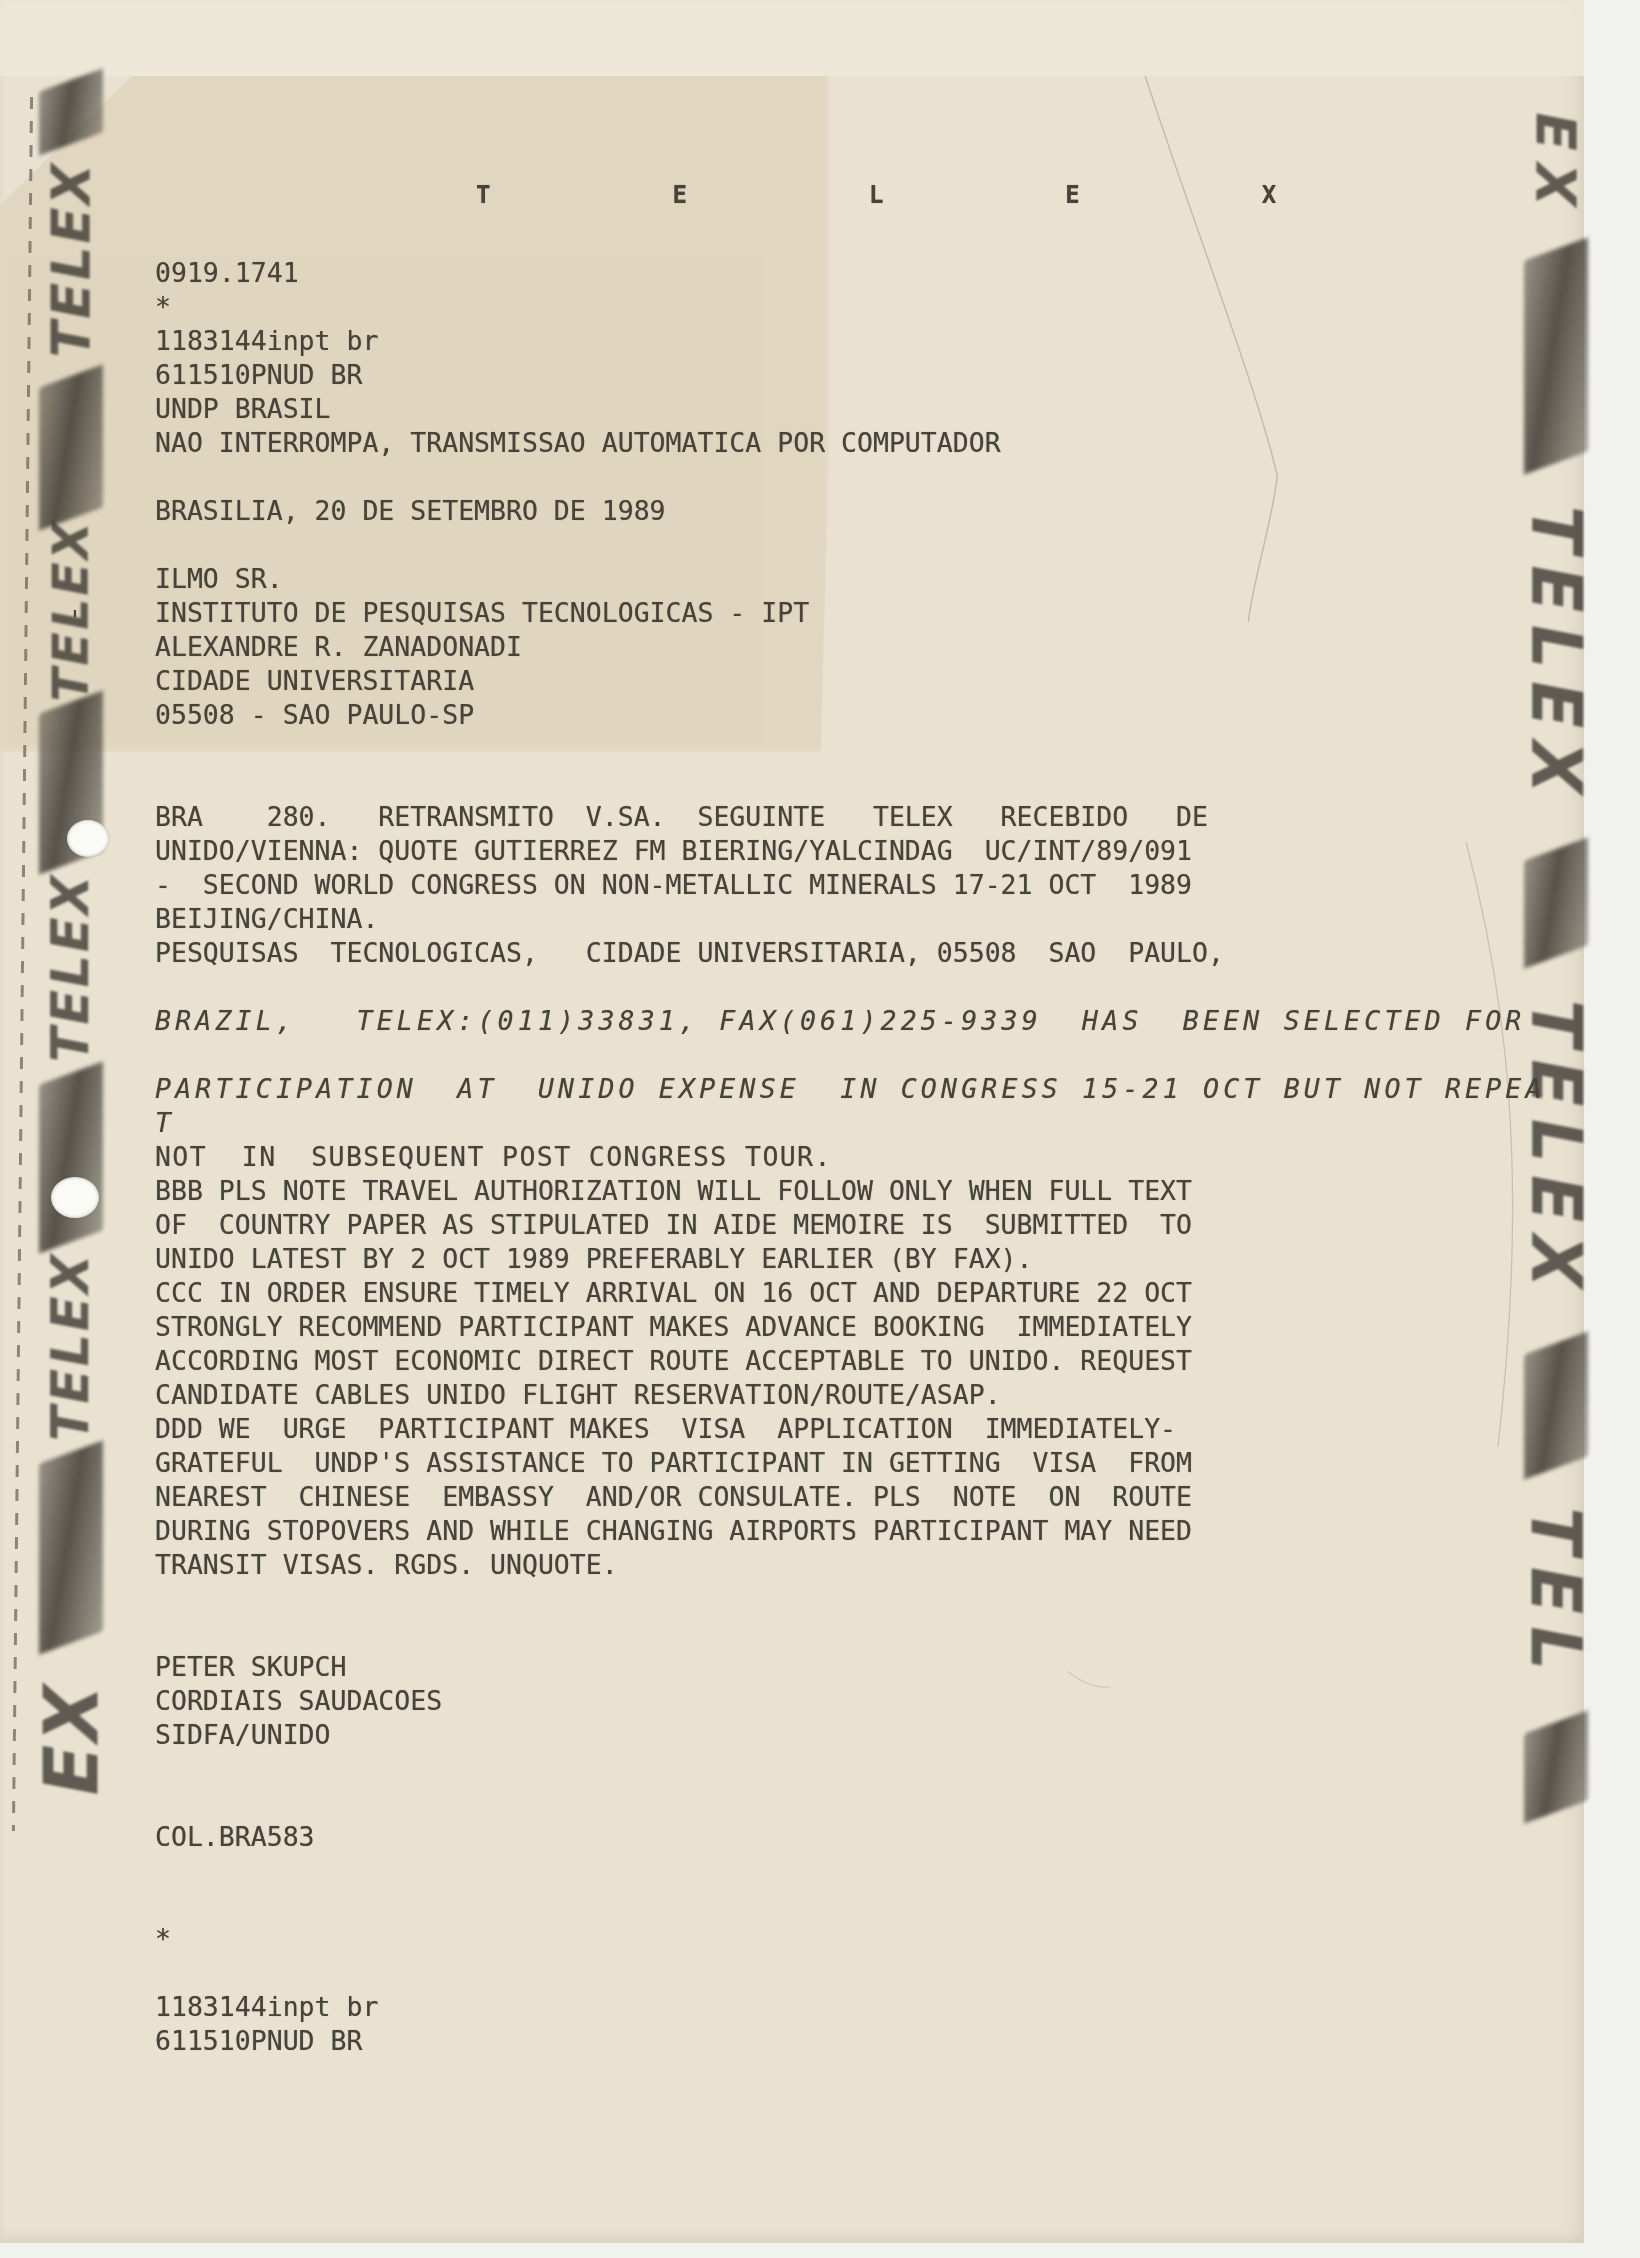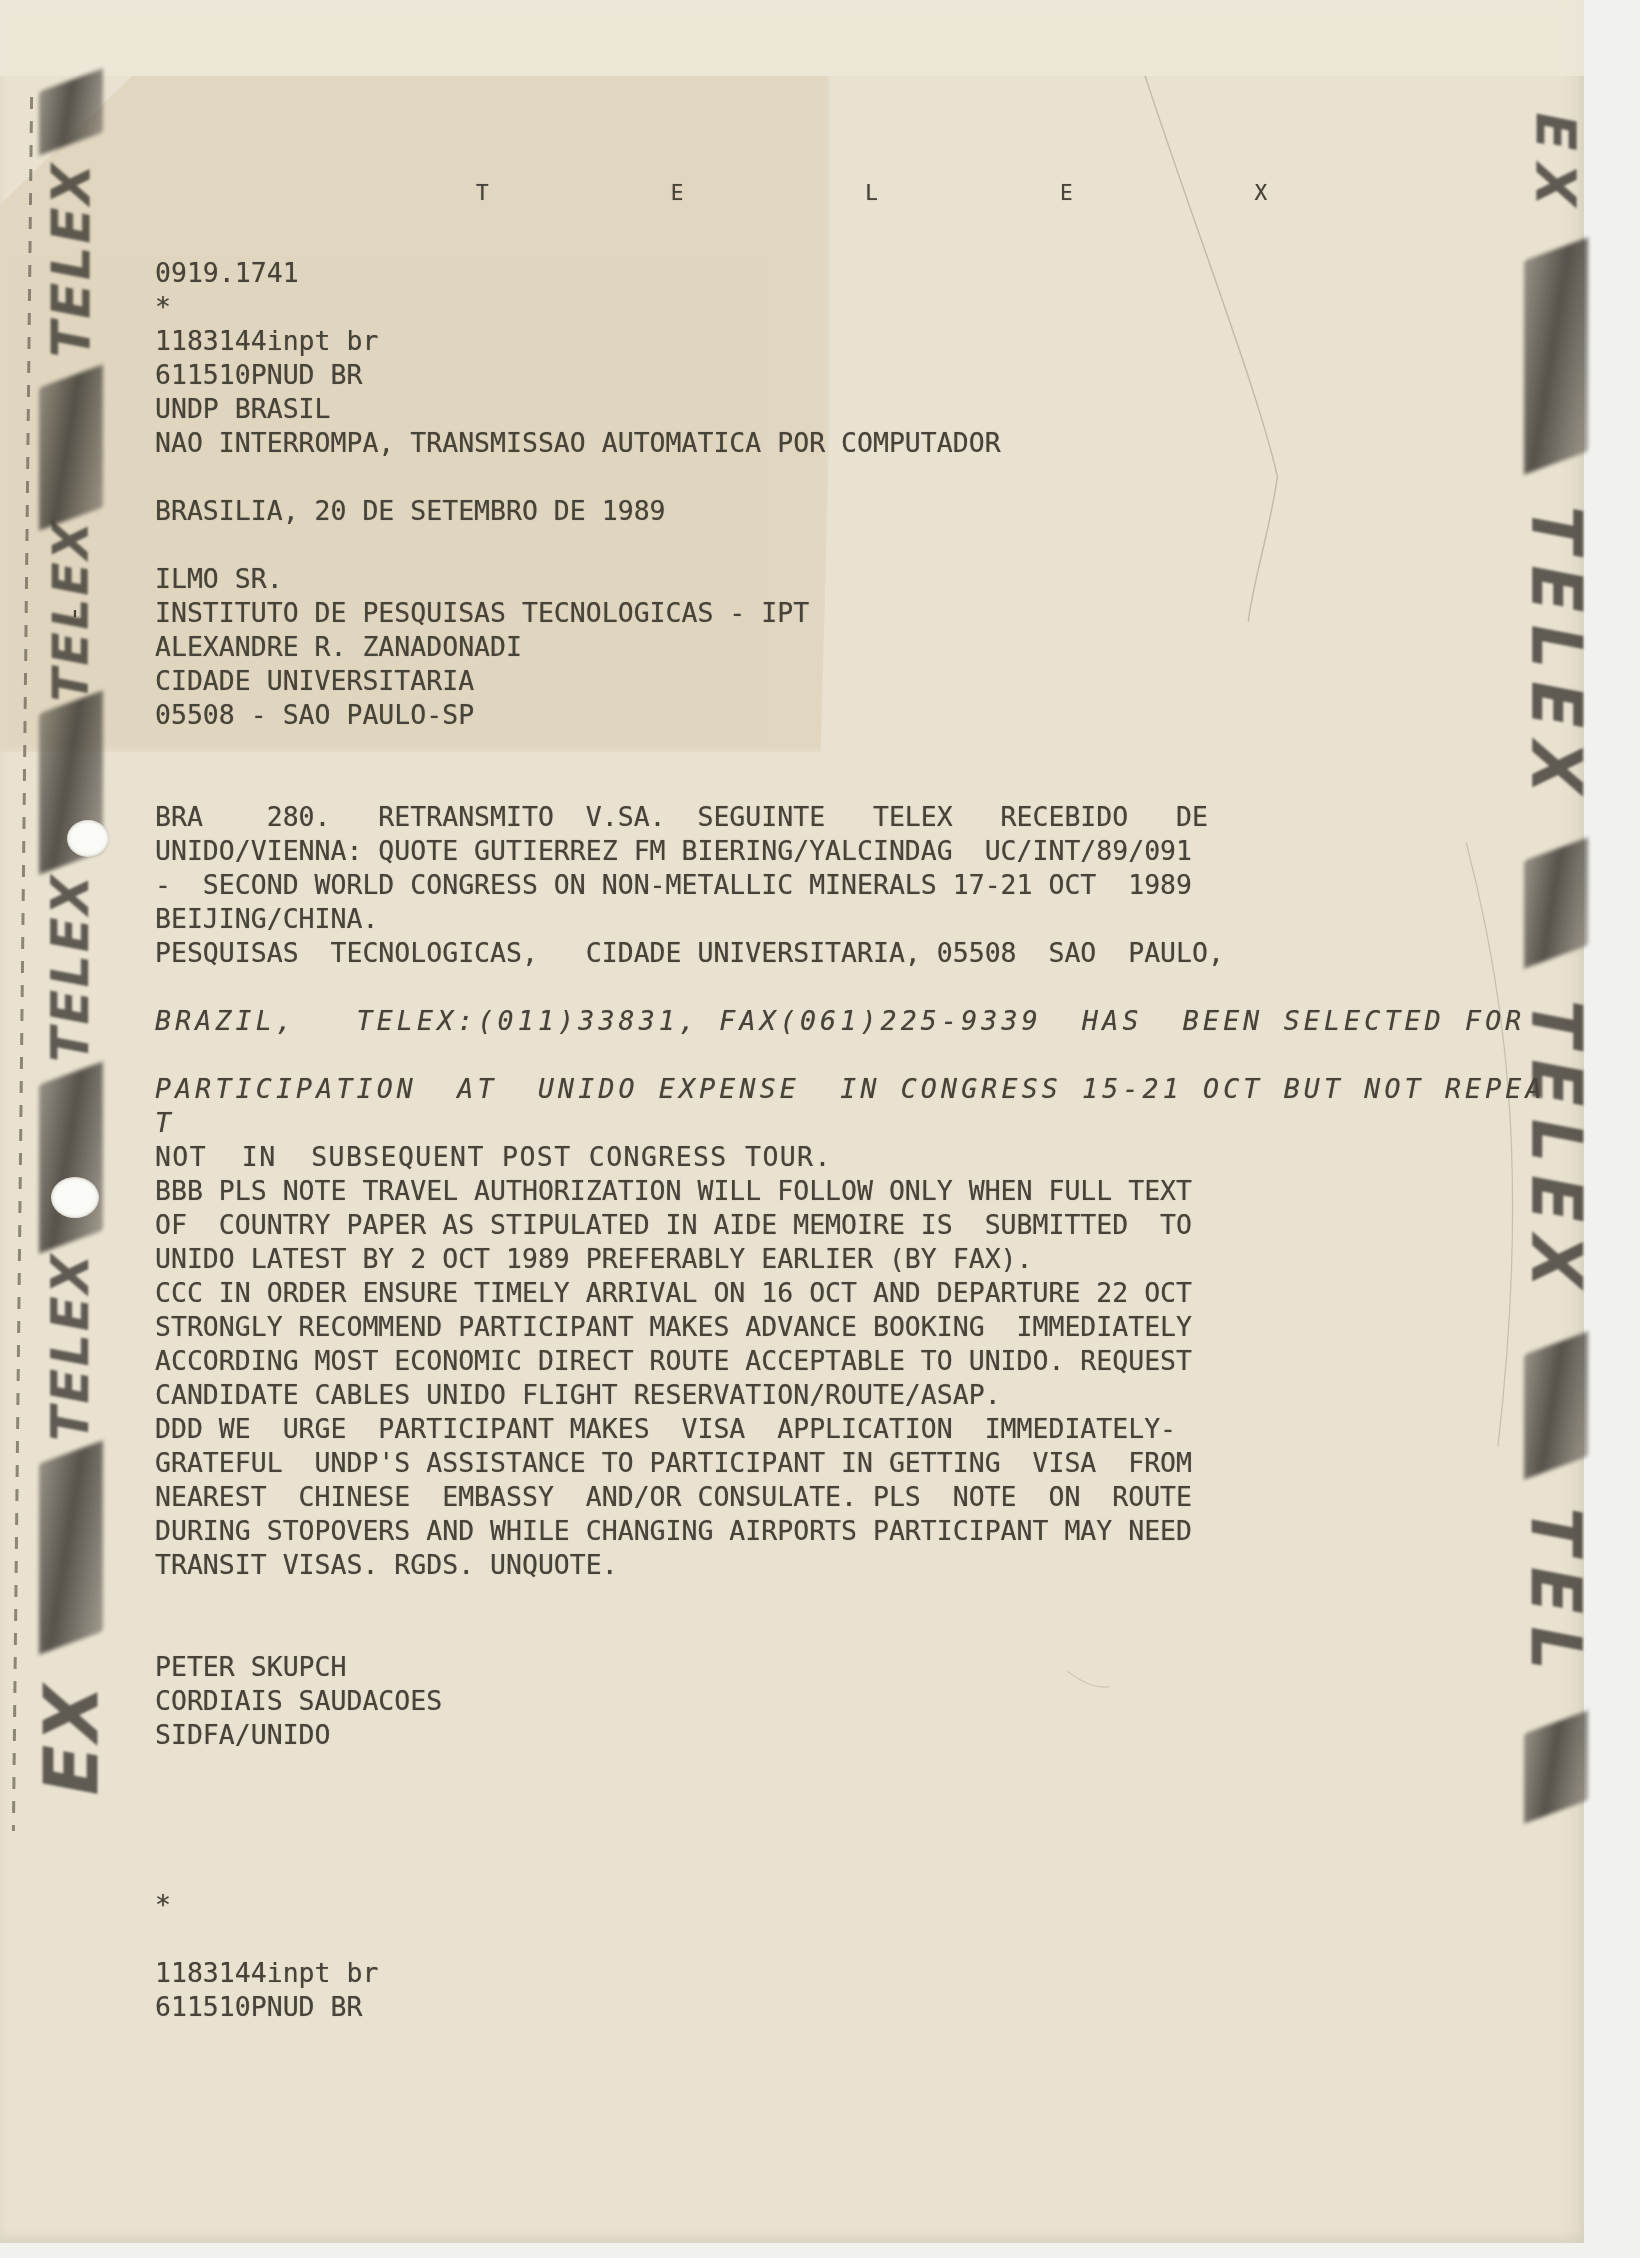--- a/index.html
+++ b/index.html
@@ -8,22 +8,22 @@
   .scan{position:absolute;inset:0;background:#f1f1ee;}
   .paper{position:absolute;left:0;top:0;width:1584px;height:2243px;
          background:#e9e2d1;
          box-shadow:inset -8.8px 0 16px rgba(90,80,60,.08), inset 0 -5.3px 8.8px rgba(90,80,60,.06);}
   .tone-overlay{position:absolute;left:0;top:0;width:829px;height:752px;z-index:1;
     background:#dccfb5;opacity:.62;filter:blur(4.4px);
     clip-path:polygon(0 205px,132px 76px,100% 76px,100% 60%,99% 100%,0 100%);}
   .top-strip{position:absolute;left:0;top:0;width:1584px;height:76px;background:#eee8d9;opacity:.8;z-index:1;}
   
   .header-title{position:absolute;left:476px;top:181px;z-index:5;
-    font-size:21px;letter-spacing:182px;color:#474339;white-space:pre;
-    text-shadow:0 0 0.9px rgba(70,64,55,.6);}
+    font-size:24px;letter-spacing:182px;color:#474339;white-space:pre;
+    text-shadow:0 0 0.9px rgba(70,64,55,.6);font-weight:bold;}
   .body-text{position:absolute;left:155px;top:256px;z-index:5;color:#474339;}
   .line{height:34px;line-height:34px;font-size:26.5px;white-space:pre;
         text-shadow:0 0 0.9px rgba(70,64,55,.55);}
   .line-w{letter-spacing:4.2px;font-style:italic;}
   .line-s{letter-spacing:1.4px;}
   
   .band{position:absolute;z-index:3;width:64px;display:flex;flex-direction:column;}
   .band-left{left:39px;top:76px;}
   .band-right{left:1524px;top:86px;}
   .seg{width:64px;position:relative;flex:0 0 auto;}
@@ -169,20 +169,21 @@
         <div class="line line-n">NEAREST  CHINESE  EMBASSY  AND/OR CONSULATE. PLS  NOTE  ON  ROUTE</div>
         <div class="line line-n">DURING STOPOVERS AND WHILE CHANGING AIRPORTS PARTICIPANT MAY NEED</div>
         <div class="line line-n">TRANSIT VISAS. RGDS. UNQUOTE.</div>
         <div class="line line-n"></div>
         <div class="line line-n"></div>
         <div class="line line-n">PETER SKUPCH</div>
         <div class="line line-n">CORDIAIS SAUDACOES</div>
         <div class="line line-n">SIDFA/UNIDO</div>
         <div class="line line-n"></div>
         <div class="line line-n"></div>
+        <div class="line line-n">COL.BRA583</div>
         <div class="line line-n"></div>
         <div class="line line-n"></div>
         <div class="line line-n">*</div>
         <div class="line line-n"></div>
         <div class="line line-n">1183144inpt br</div>
         <div class="line line-n">611510PNUD BR</div>
       </div>
   </div>
 </div>
 

